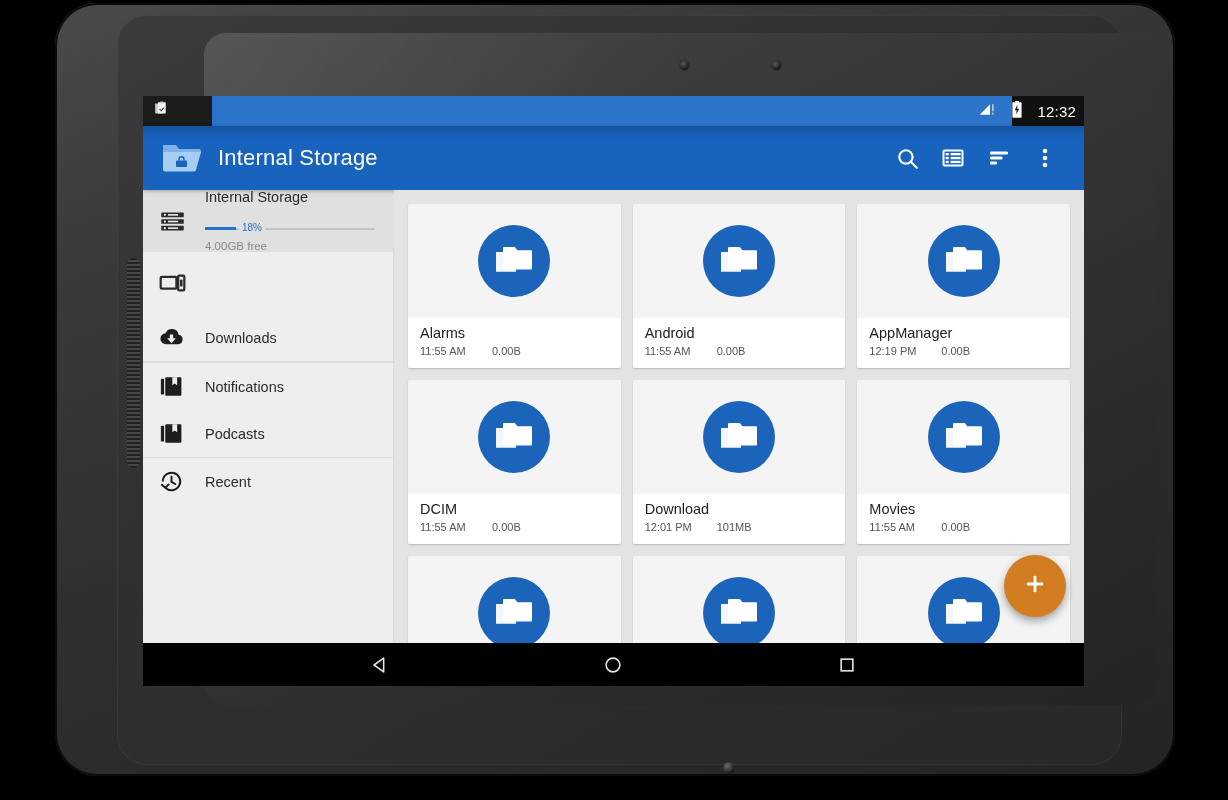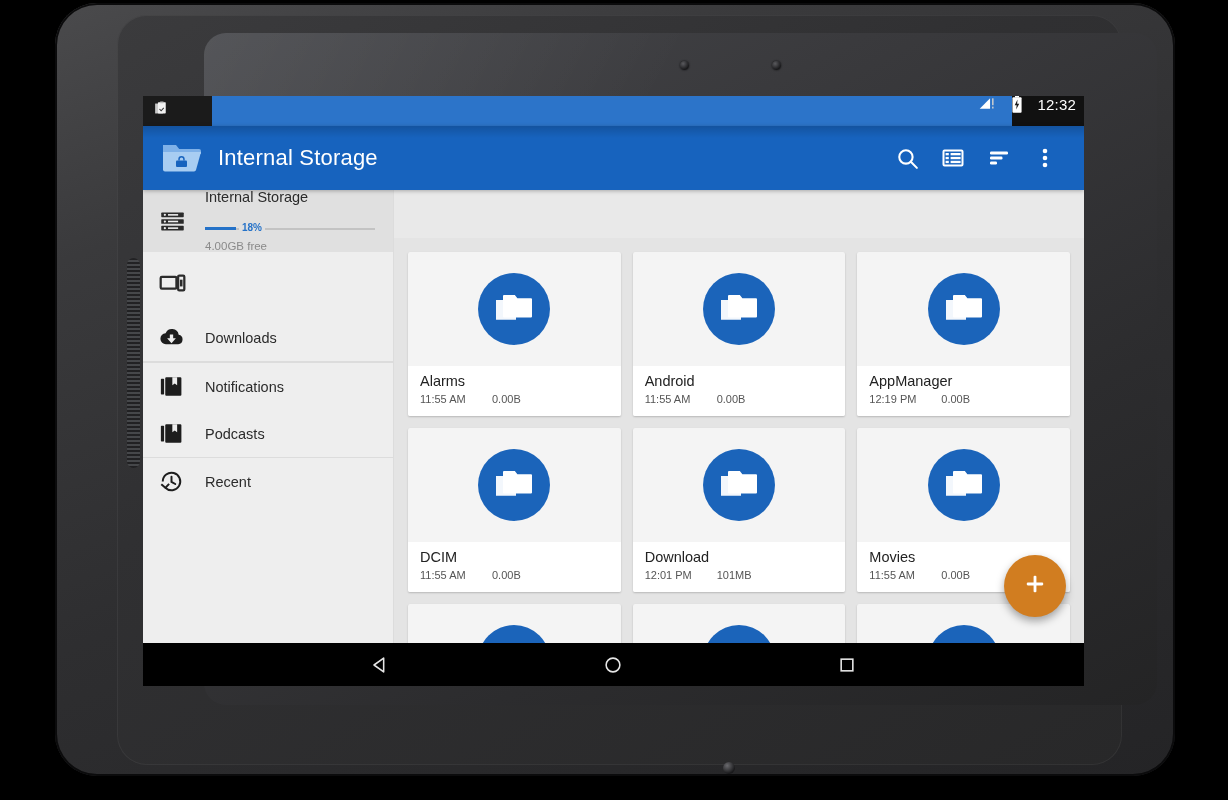--- a/index.html
+++ b/index.html
@@ -61,21 +61,21 @@
   }
 
   
   #status-bar{
     position:relative; height:30px; width:100%;
     background:#1b1b1b; color:#fff;
   }
   #status-bar .sb-left{ position:absolute; left:10px; top:4px; display:flex; align-items:center; gap:6px;}
   #status-bar .sb-right{
     position:absolute; right:8px; top:0; height:30px;
-    display:flex; align-items:flex-start; gap:14px;
+    display:flex; align-items:center; gap:14px;
     font-size:15px; letter-spacing:.2px;
   }
   .clipboard-icon{ display:block; }
   .sb-blue-fill{
     position:absolute; left:69px; top:0; width:800px; height:30px;
     background:#2c74c9;
   }
   .sb-black-right{
     position:absolute; right:0; top:0; width:72px; height:30px; background:#111;
   }
@@ -112,21 +112,21 @@
   .storage-item{
     display:flex; align-items:center; height:62px; padding:0 14px 0 16px;
     cursor:pointer;
   }
   .storage-item.selected{ background:#e0e0e0; }
   .storage-icon{ width:40px; flex:none; display:flex; justify-content:flex-start; }
   .storage-texts{ flex:1; padding-left:6px; padding-right:4px; }
   .storage-name{ font-size:14.5px; color:#2b2b2b; line-height:17px; }
   .bar-wrap{
     position:relative; height:11px; margin:17px 0 2px 0;
-    display:flex; align-items:center;font-weight:bold;
+    display:flex; align-items:center;
   }
   .bar-track{
     position:absolute; left:0; right:0; top:5px; height:2px; background:#c3c3c3;
   }
   .bar-fill{ position:absolute; left:0; top:4px; height:3px; background:#2572c8; }
   .bar-pct{
     position:absolute; font-size:10px; color:#2572c8; top:-1px;
     background:#eee; padding:0 3px;
   }
   .storage-item.selected .bar-pct{ background:#e0e0e0; }
@@ -137,21 +137,21 @@
     cursor:pointer;
     text-align:right;
   }
   .nav-icon{ width:40px; flex:none; display:flex; justify-content:flex-start; }
   .nav-label{ font-size:14.5px; color:#2b2b2b; padding-left:6px; }
   .nav-divider{ height:1px; background:#dcdcdc; margin:0; }
 
   
   #file-area{
     flex:1; background:#e4e4e4; padding:14px 14px 8px 14px;
-    overflow:hidden; position:relative;margin-top:48px;
+    overflow:hidden; position:relative;
   }
   #file-grid{
     display:grid; grid-template-columns:repeat(3,1fr); gap:12px;
   }
   .file-card{
     background:#f4f4f4; border-radius:2px;
     box-shadow:0 1px 2px rgba(0,0,0,.2);
     overflow:hidden; cursor:pointer;
   }
   .card-thumb{

